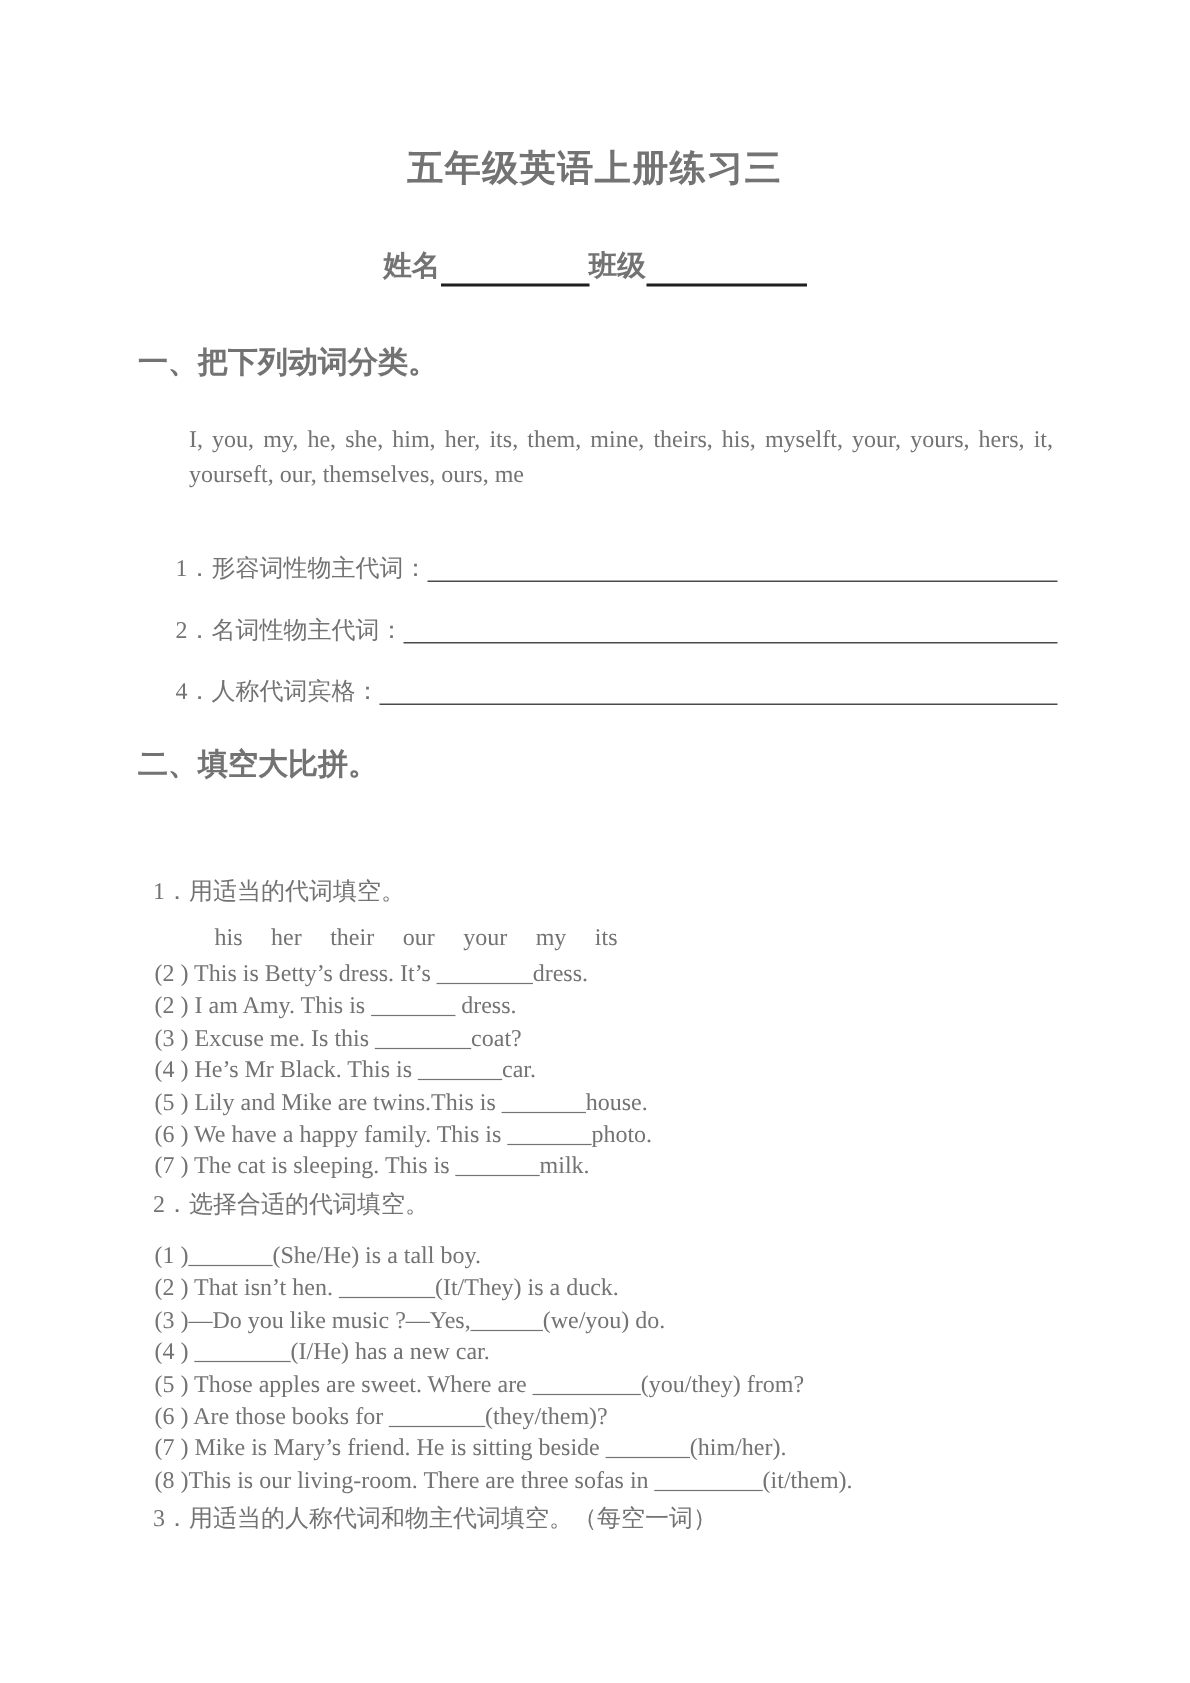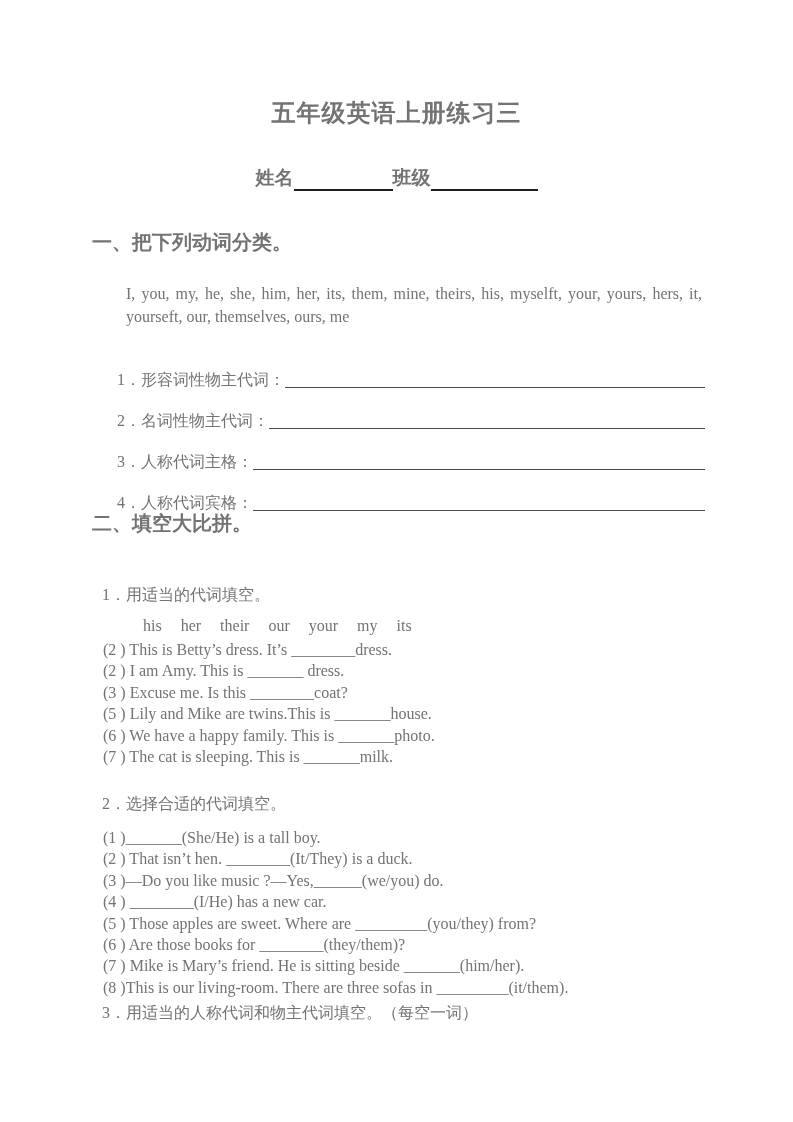--- a/index.html
+++ b/index.html
@@ -41,21 +41,21 @@
   .blank-class { width: 107px; }
   .sec-heading {
     position: absolute;
     left: 92px;
     font-family: "Liberation Sans", "DejaVu Sans", sans-serif;
     font-weight: 700;
     font-size: 20px;
     line-height: 1.25;
   }
   .s1-heading { top: 230px; }
-  .s2-heading { top: 511px; }
+  .s2-heading { top: 498px; }
   .wordbank1 {
     position: absolute;
     top: 282px; left: 126px;
     width: 576px;
     font-size: 16px;
     line-height: 23px;
     text-align: justify;
   }
   .s1-items {
     position: absolute;
@@ -126,24 +126,20 @@
       <div class="s1-item">
         <span class="s1-label">1．形容词性物主代词：</span>
         <span class="fill-line"></span>
       </div>
 
       <div class="s1-item">
         <span class="s1-label">2．名词性物主代词：</span>
         <span class="fill-line"></span>
       </div>
 
-      <div class="s1-item">
-        <span class="s1-label">3．人称代词主格：</span>
-        <span class="fill-line"></span>
-      </div>
 
       <div class="s1-item">
         <span class="s1-label">4．人称代词宾格：</span>
         <span class="fill-line"></span>
       </div>
     </div>
 
   <div class="sec-heading s2-heading">二、填空大比拼。</div>
 
   <div class="sub-title sub1-title">1．用适当的代词填空。</div>
@@ -166,20 +162,21 @@
     </div>
 
   <div class="q-list q-list-1">
 
       <div class="q-line">(2 ) This is Betty’s dress. It’s ________dress.</div>
 
       <div class="q-line">(2 ) I am Amy. This is _______ dress.</div>
 
       <div class="q-line">(3 ) Excuse me. Is this ________coat?</div>
 
+      <div class="q-line">(4 ) He’s Mr Black. This is _______car.</div>
 
       <div class="q-line">(5 ) Lily and Mike are twins.This is _______house.</div>
 
       <div class="q-line">(6 ) We have a happy family. This is _______photo.</div>
 
       <div class="q-line">(7 ) The cat is sleeping. This is _______milk.</div>
     </div>
 
   <div class="sub-title sub2-title">2．选择合适的代词填空。</div>
 

